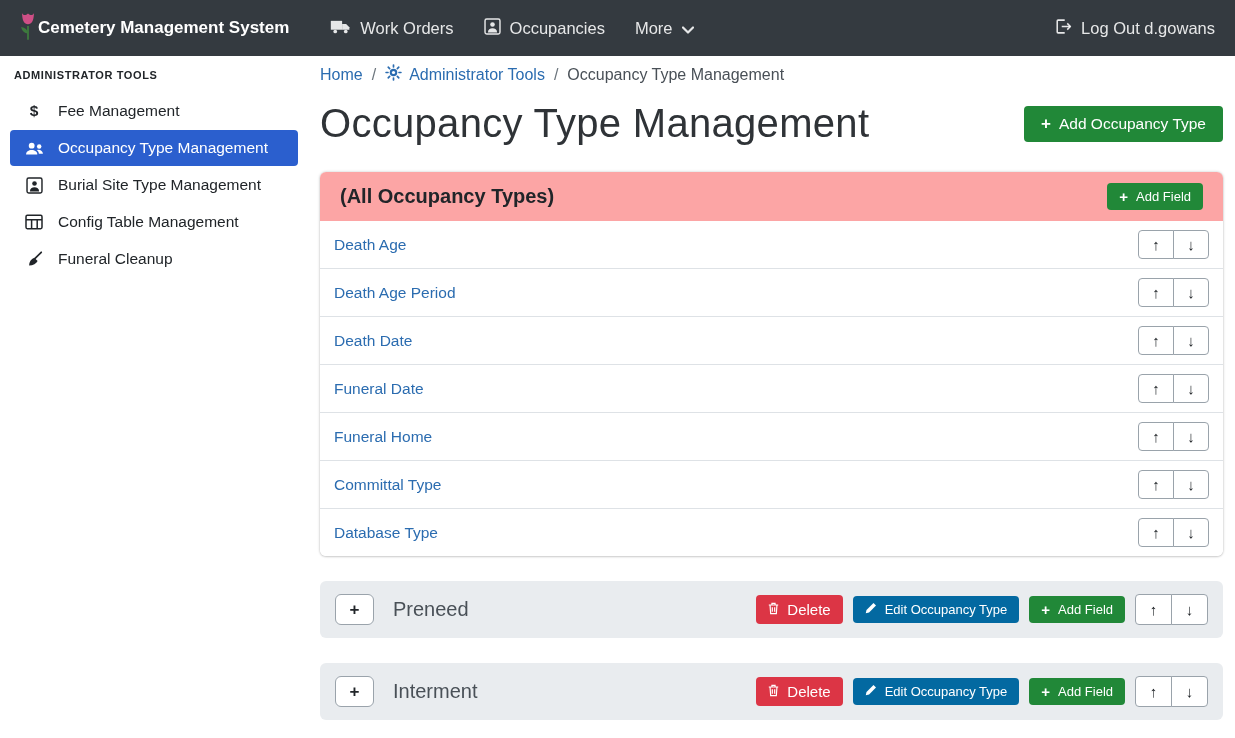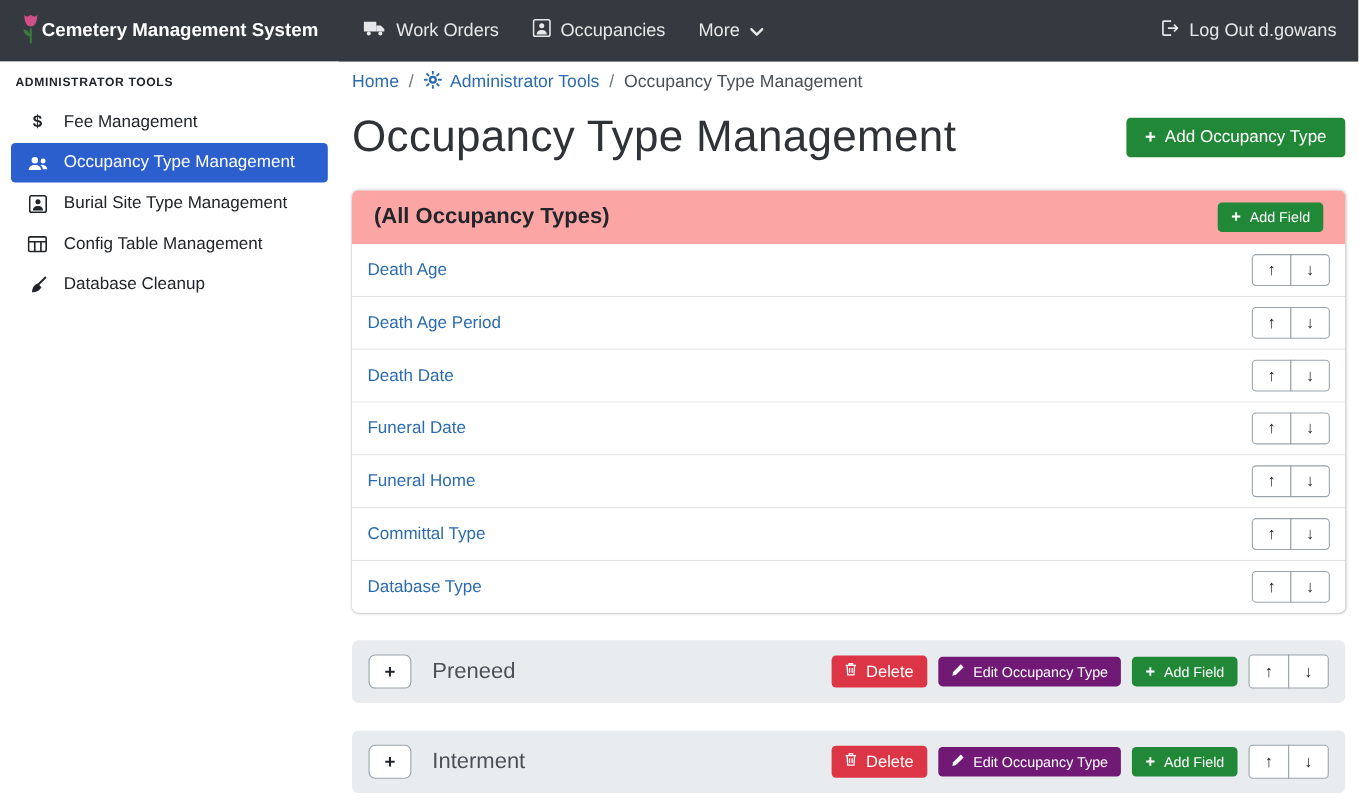--- a/index.html
+++ b/index.html
@@ -49,21 +49,21 @@
 
   
   .title-row { display: flex; align-items: center; justify-content: space-between; margin: 16px 0 26px 0; }
   .page-title { font-size: 40px; font-weight: 500; color: #2f3337; letter-spacing: .3px; }
 
   .btn { border: none; border-radius: 4px; color: #fff; display: inline-flex; align-items: center;
          gap: 8px; cursor: pointer; font-family: inherit; }
   .btn-green-lg { background: #218838; font-size: 15.5px; padding: 9px 17px; }
   .btn-green-sm { background: #218838; font-size: 13px; padding: 6px 12px; }
   .btn-red-sm   { background: #dc3545; font-size: 15px; padding: 6px 12px; }
-  .btn-teal-sm  { background: #701a75; font-size: 13px; padding: 6px 12px; }
+  .btn-teal-sm  { background: #0369a1; font-size: 13px; padding: 6px 12px; }
   .plus-glyph { font-weight: 700; font-size: 15px; line-height: 1; }
   .btn-green-lg .plus-glyph { font-size: 17px; }
 
   
   .card {
     border-radius: 6px; box-shadow: 0 0 3px rgba(0,0,0,.22), 0 1px 2px rgba(0,0,0,.12);
     overflow: hidden; background: #fff;
   }
   .card-header {
     background: #fca5a5; padding: 11px 20px; display: flex; align-items: center;
@@ -204,21 +204,21 @@
       <span>Config Table Management</span>
     </div>
 
     <div class="side-item">
       <span class="s-ico">
         <svg width="18" height="17" viewBox="0 0 20 20">
           <path d="M18.5 1.5 11 9" stroke="currentColor" stroke-width="2" stroke-linecap="round" fill="none"></path>
           <path d="M10.3 7.8l4 4c-1.6 3.2-5.2 5.4-10.1 5.4.1-4.8 2.2-8 6.1-9.4z" fill="currentColor"></path>
         </svg>
       </span>
-      <span>Database Cleanup</span>
+      <span>Funeral Cleanup</span>
     </div>
   </div>
 
   <div class="main">
 
     <div class="breadcrumb">
       <a class="crumb-link">Home</a>
       <span class="crumb-sep">/</span>
       <a class="crumb-link">
         <span>

